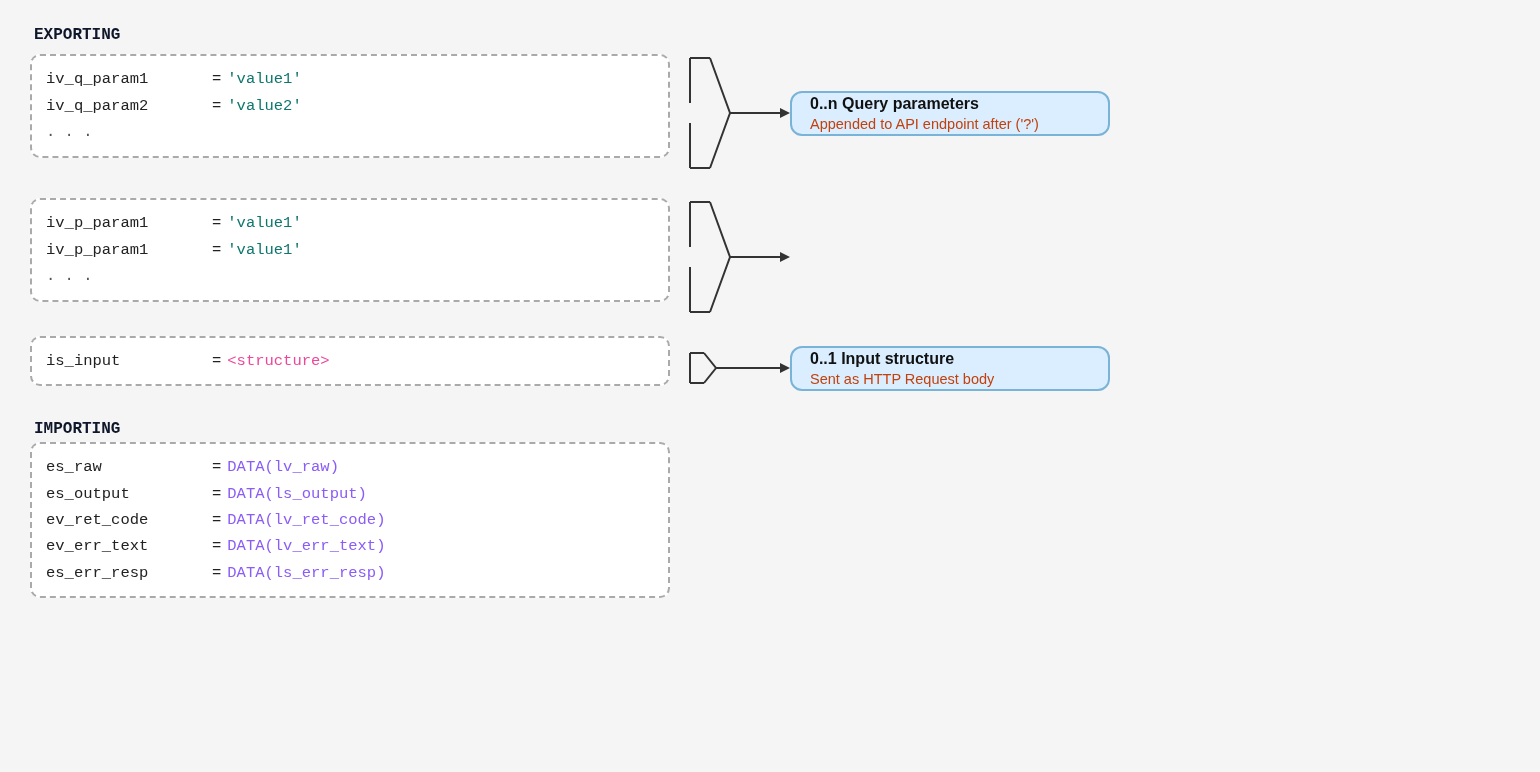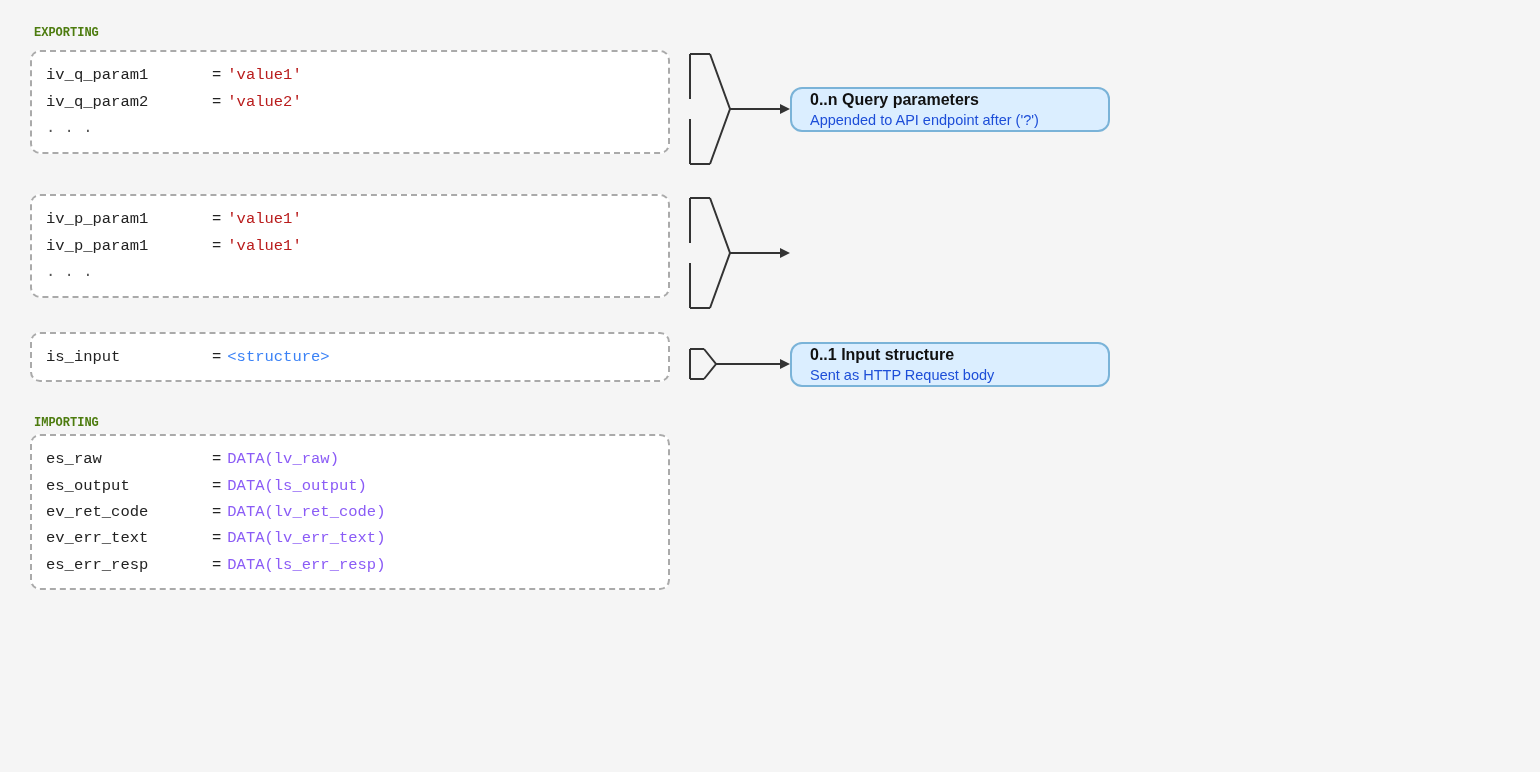--- a/index.html
+++ b/index.html
@@ -16,65 +16,65 @@
     .code-header {
       font-family: 'Courier New', Courier, monospace;
       font-size: 17px;
       margin-bottom: 10px;
       line-height: 1.5;
     }
     .kw-blue { color: #0000cc; font-weight: bold; }
     .text-mono { font-family: 'Courier New', Courier, monospace; color: #222; }
     .section-label {
       font-family: 'Courier New', Courier, monospace;
-      font-size: 12px;
+      font-size: 16px;
       font-weight: bold;
-      color: #4d7c0f;
+      color: #0f172a;
       margin: 6px 0 4px 0;
       padding-left: 4px;
     }
     .dashed-box {
       border: 2px dashed #aaa;
       border-radius: 10px;
       padding: 10px 18px 10px 14px;
       margin-bottom: 14px;
       background: #fff;
       font-family: Liberation Mono, monospace;
       font-size: 15.5px;
       line-height: 1.7;
     }
     .dashed-box .code-line {
       display: flex;
       flex-direction: row;
       gap: 0;
     }
     .param-name { color: #222; min-width: 160px; display: inline-block; }
     .equals { color: #222; margin: 0 6px; }
-    .string-val { color: #b91c1c; }
-    .structure-val { color: #3b82f6; }
+    .string-val { color: #0f766e; }
+    .structure-val { color: #ec4899; }
     .data-val { color: #8b5cf6; }
     .dots { color: #555; }
     
     .info-box {
       background: #dbeeff;
       border: 2px solid #7ab3d8;
       border-radius: 12px;
       padding: 2px 18px;
       min-width: 320px;
       max-width: 400px;
     }
     .info-box-title {
       font-weight: bold;
       font-size: 16px;
       color: #111;
       margin-bottom: 3px;
     }
     .info-box-desc {
       font-size: 14.5px;
-      color: #1d4ed8;
+      color: #c2410c;
     }
 
     .rows-wrapper {
       display: flex;
       flex-direction: column;
       width: 100%;
     }
 
     
     .group-row {

